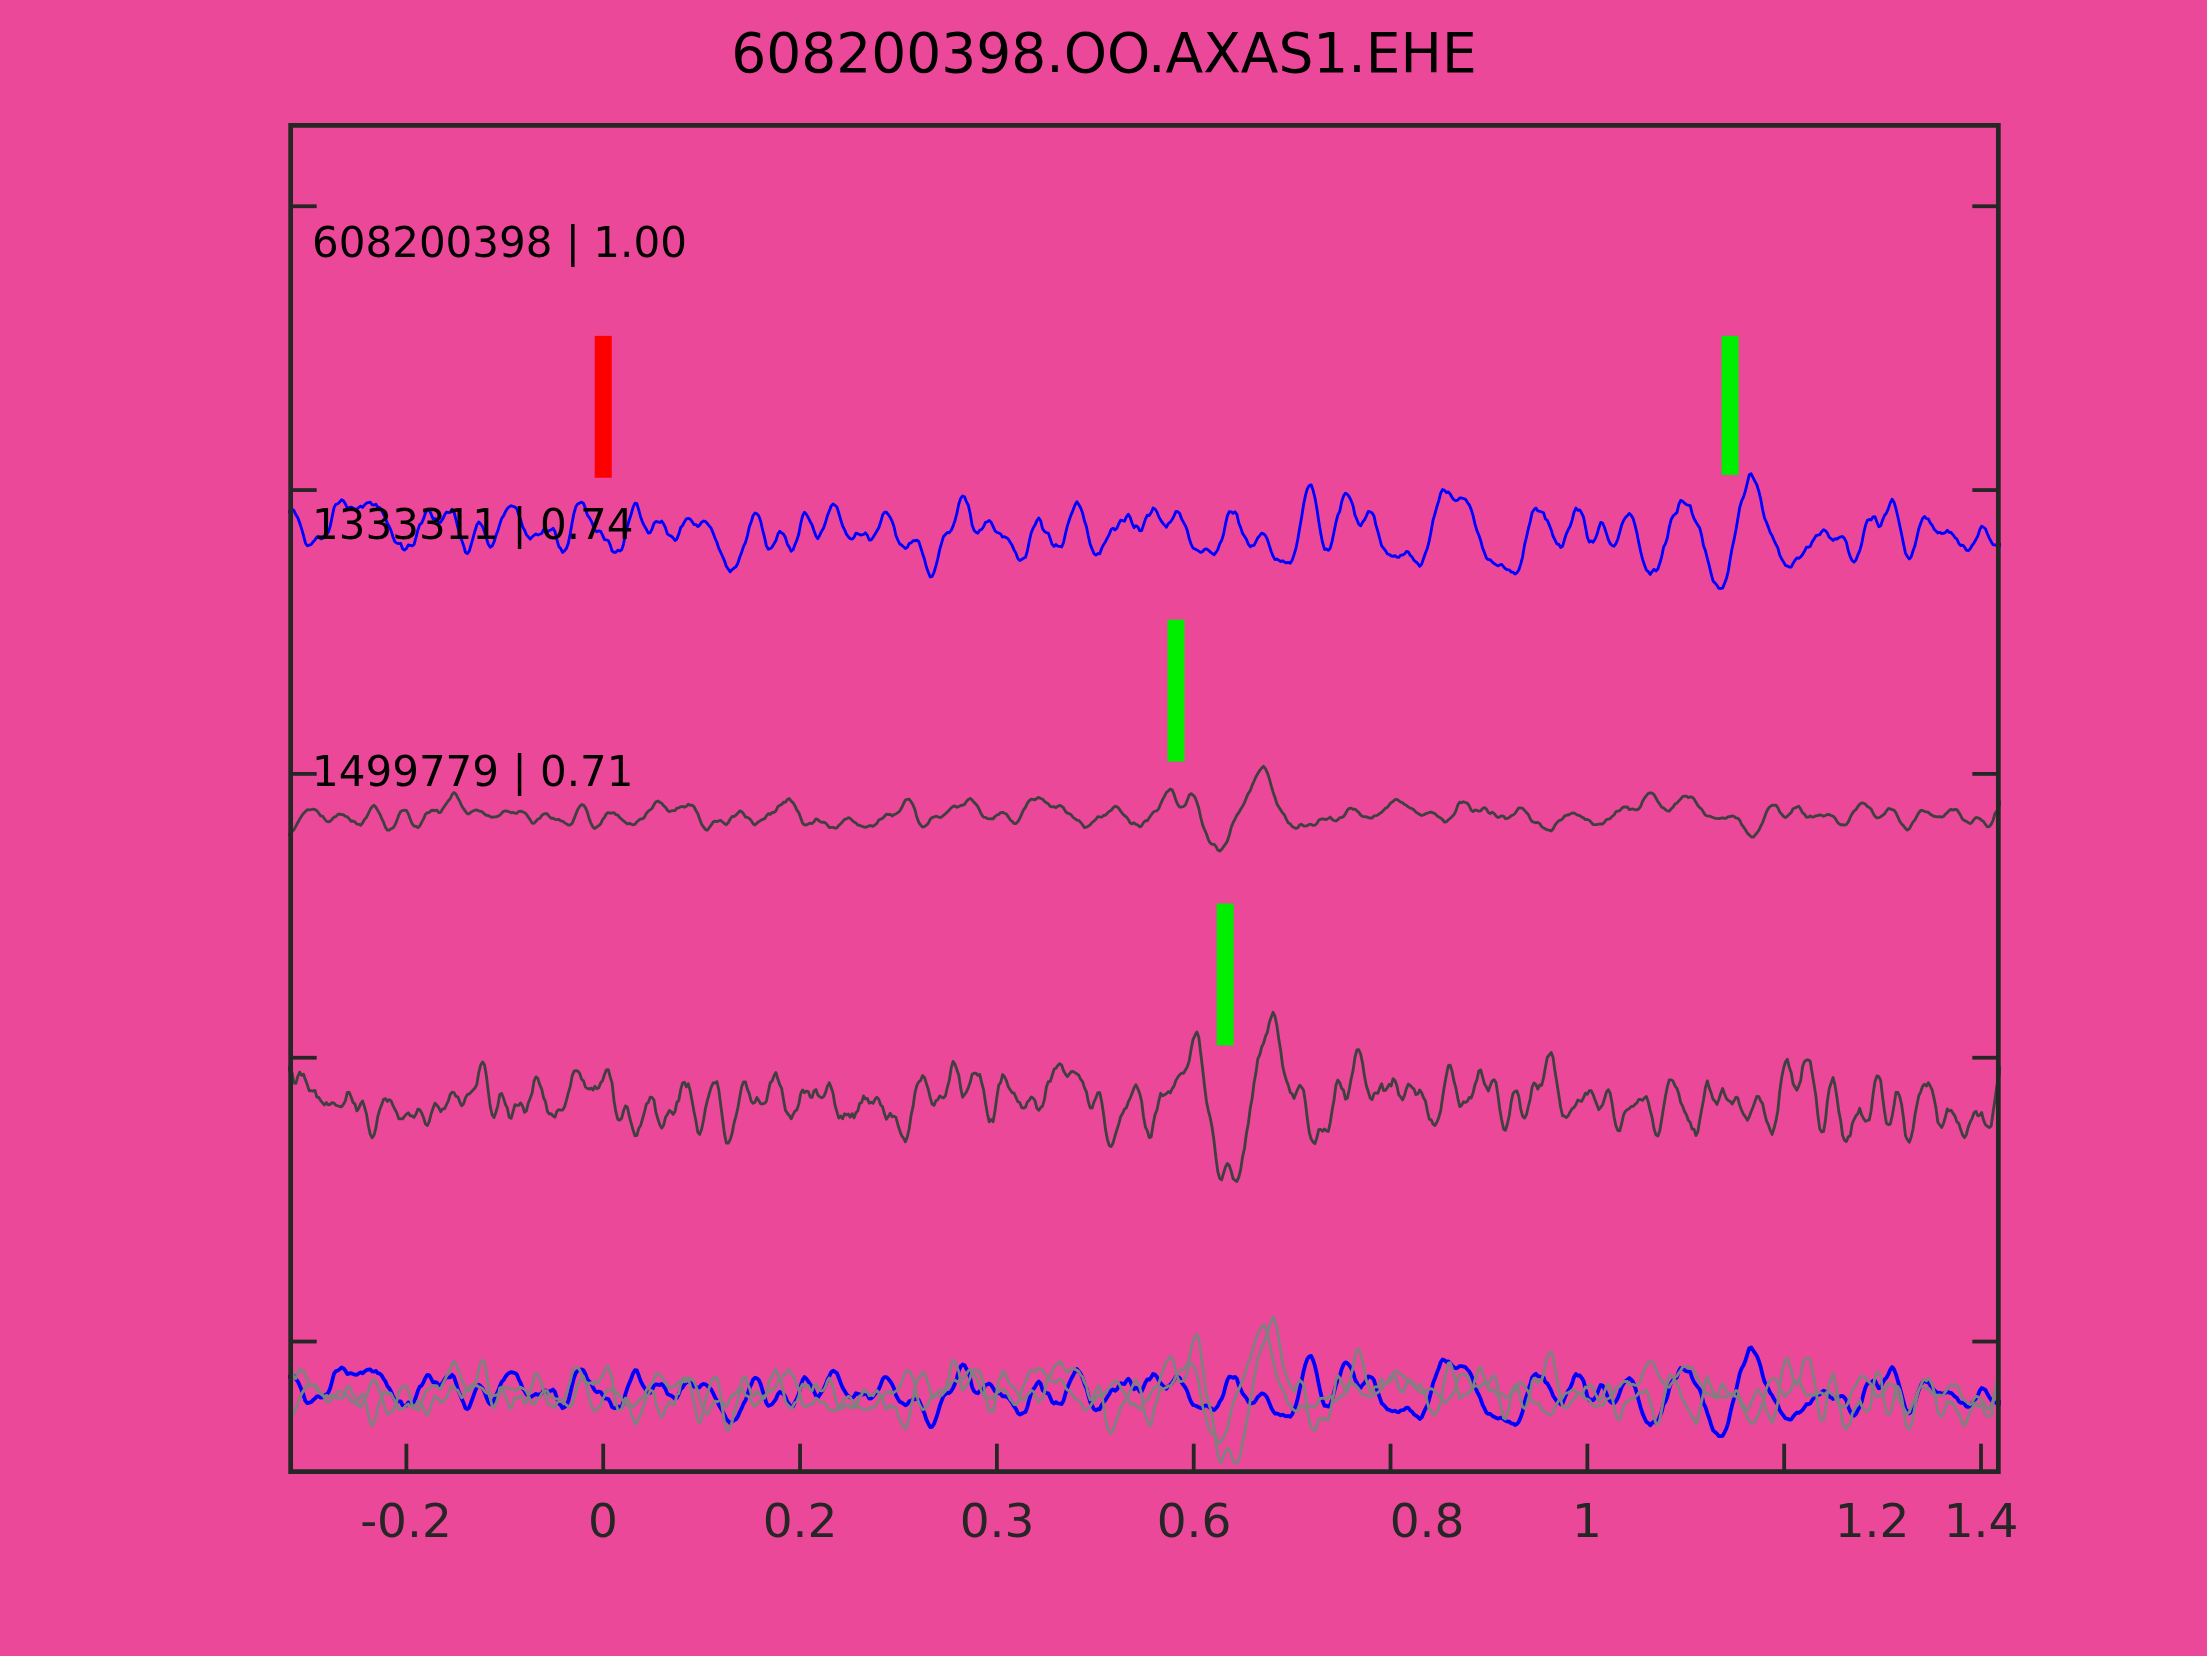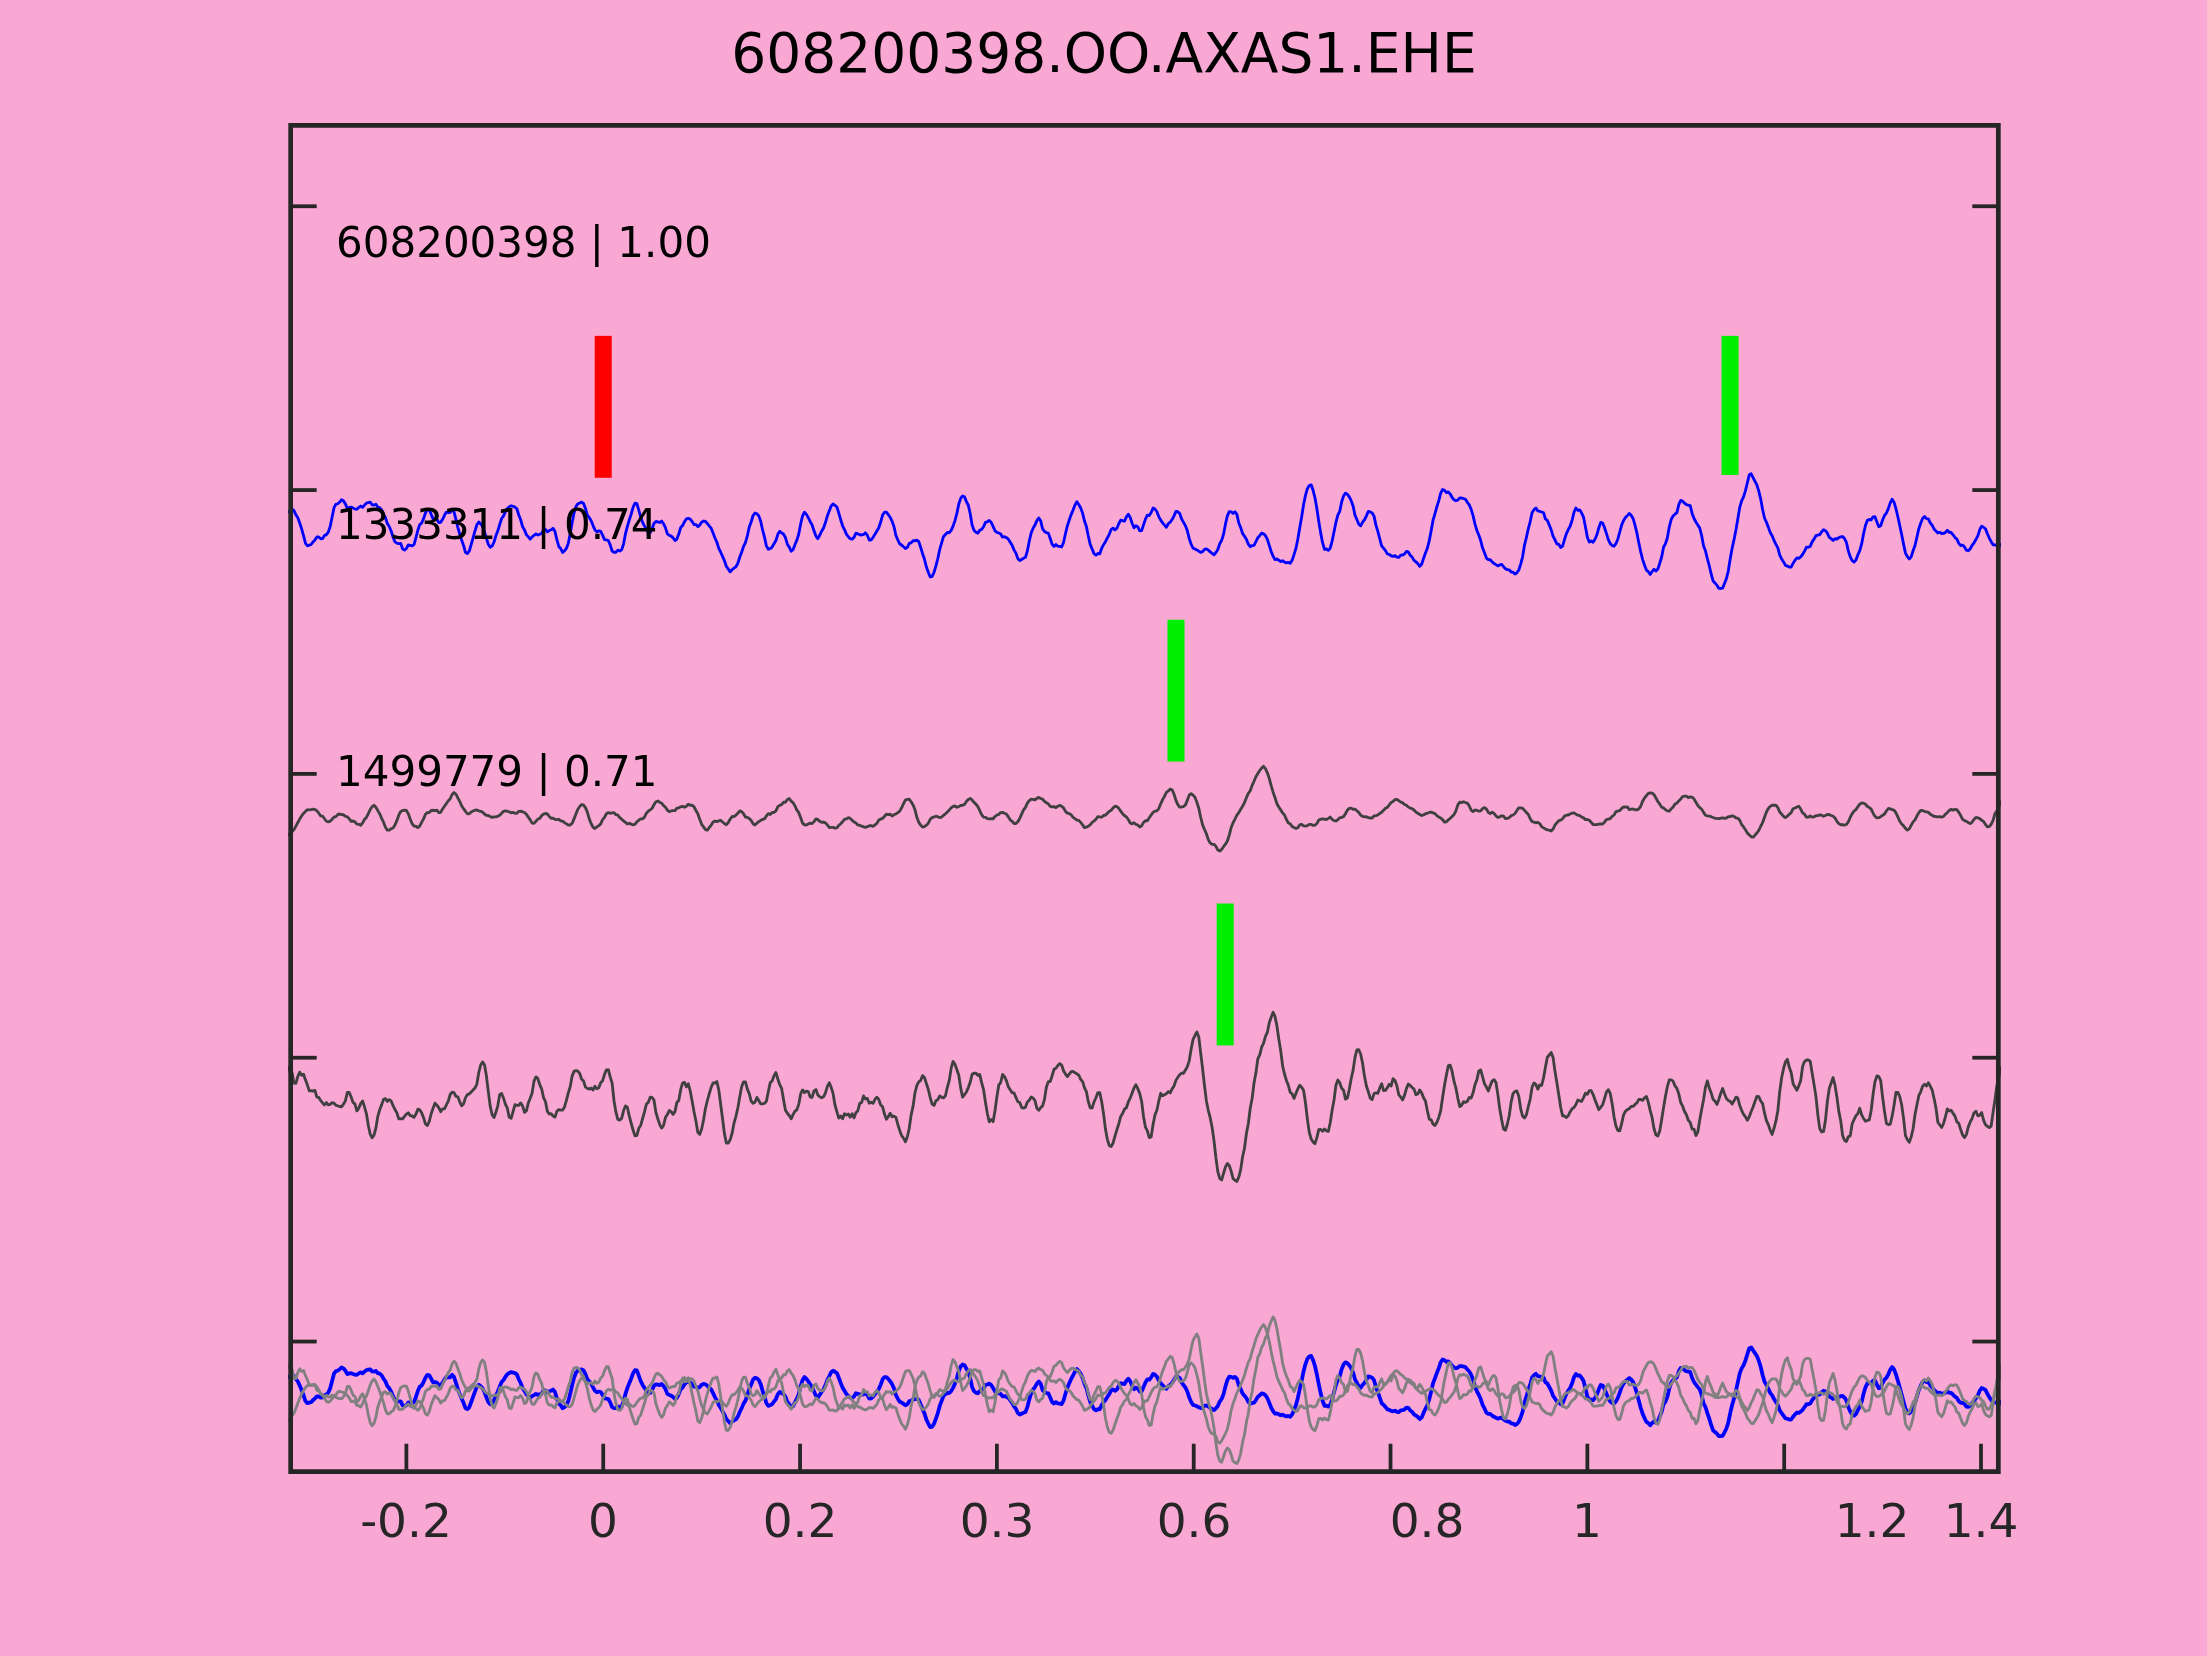--- a/index.html
+++ b/index.html
@@ -10,21 +10,21 @@
   body {
     width: 2208px;
     height: 1656px;
     font-family: "DejaVu Sans", sans-serif;
     overflow: hidden;
   }
   #figure {
     position: relative;
     width: 2208px;
     height: 1656px;
-    background: #f9a8d4;
+    background: #ec4899;
   }
   #figure-title {
     position: absolute;
     left: 0;
     top: 21px;
     width: 2208px;
     text-align: center;
     font-size: 55px;
     font-family: "DejaVu Sans", sans-serif;
     color: #000000;
@@ -43,21 +43,20 @@
     left: 0;
     top: 0;
   }
   .tracelabel {
     position: absolute;
     font-size: 42px;
     font-family: "DejaVu Sans", sans-serif;
     color: #000000;
     white-space: nowrap;
     z-index: 5;
-    margin-left: 24px;
   }
   .ticklabel {
     position: absolute;
     font-size: 47px;
     font-family: "DejaVu Sans", sans-serif;
     color: #262626;
     text-align: left;
     white-space: nowrap;
     transform: translateX(-50%);
   }

